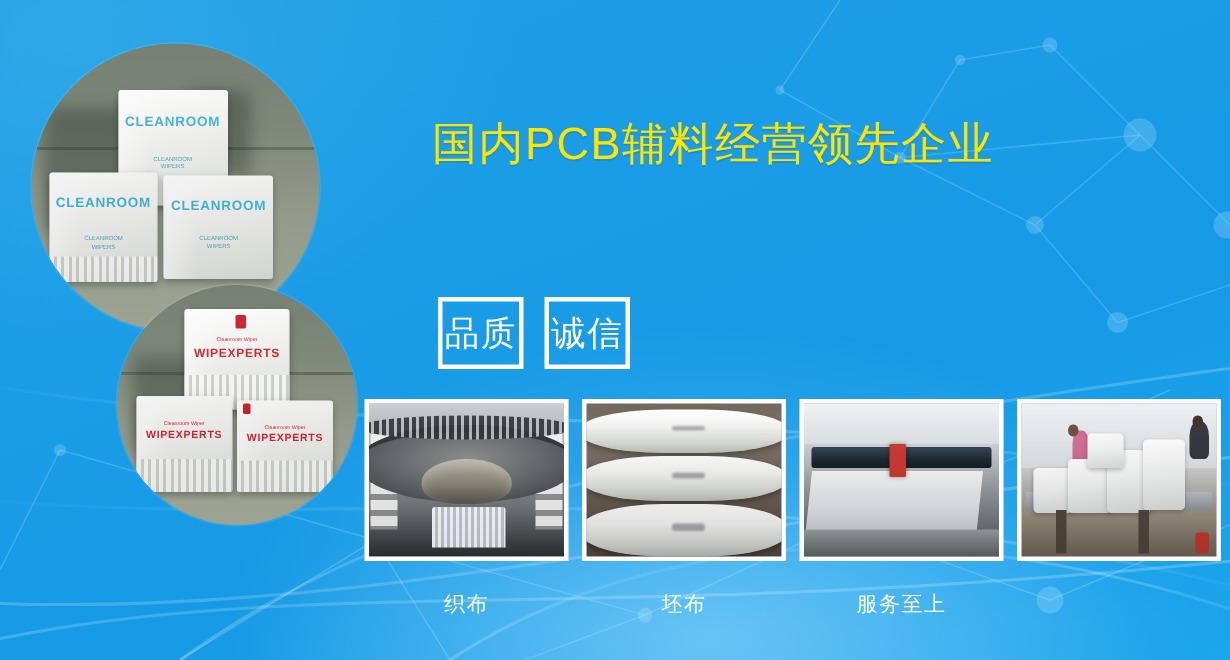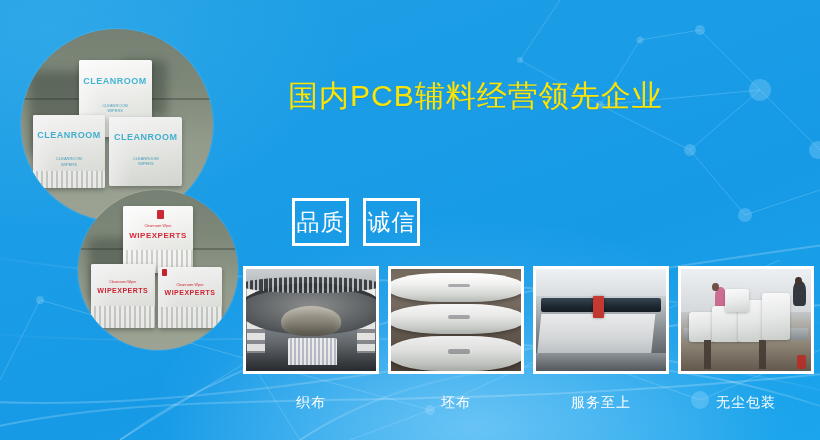--- a/index.html
+++ b/index.html
@@ -576,17 +576,16 @@
         <div class="bale" style="left:6%;top:42%;width:20%;height:30%;"></div>
         <div class="bale" style="left:24%;top:36%;width:22%;height:36%;"></div>
         <div class="bale" style="left:44%;top:30%;width:22%;height:42%;"></div>
         <div class="bale" style="left:62%;top:24%;width:22%;height:46%;"></div>
         <div class="bale" style="left:34%;top:20%;width:18%;height:22%;"></div>
         <div class="pr-leg" style="left:18%;"></div>
         <div class="pr-leg" style="left:60%;"></div>
         <div class="worker" style="right:4%;bottom:2%;width:7%;height:14%;background:#c2372e;border-radius:2px;"></div>
         <div class="photo-tone"></div>
       </div>
-      <div class="thumb-cap">无尘包装</div>
     </div>
 
   </div>
 </div>
 
 </body></html>

